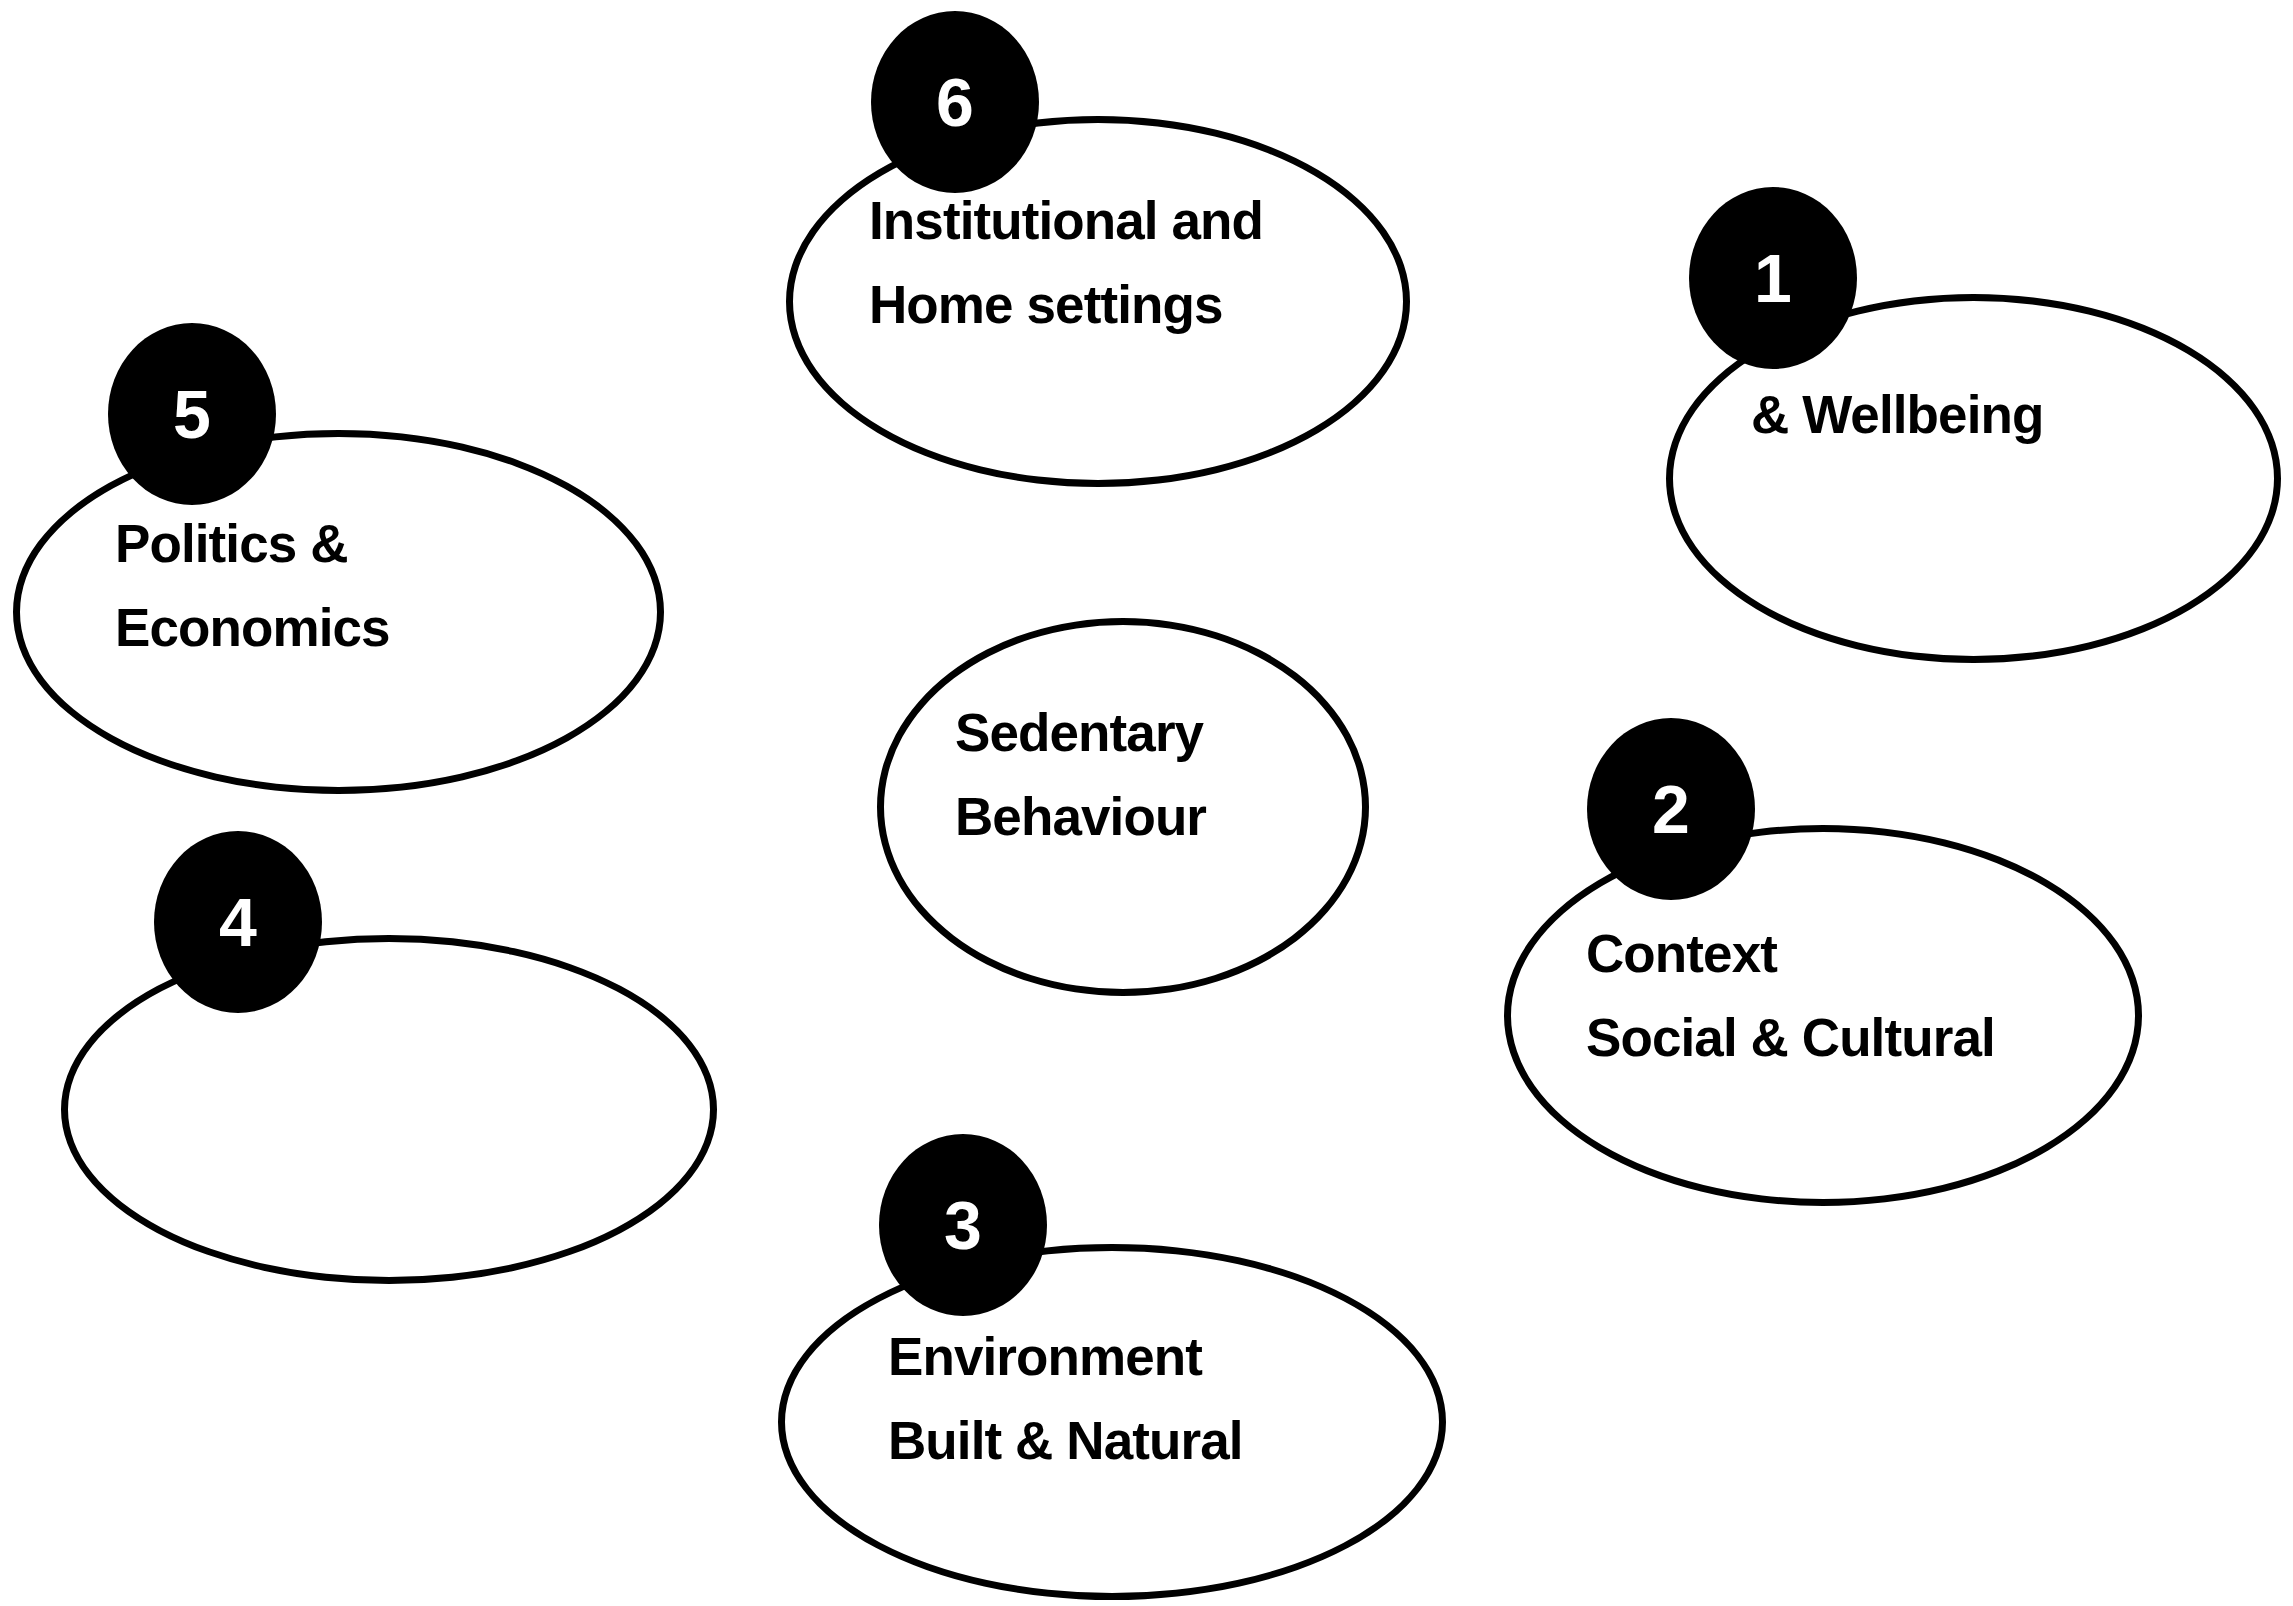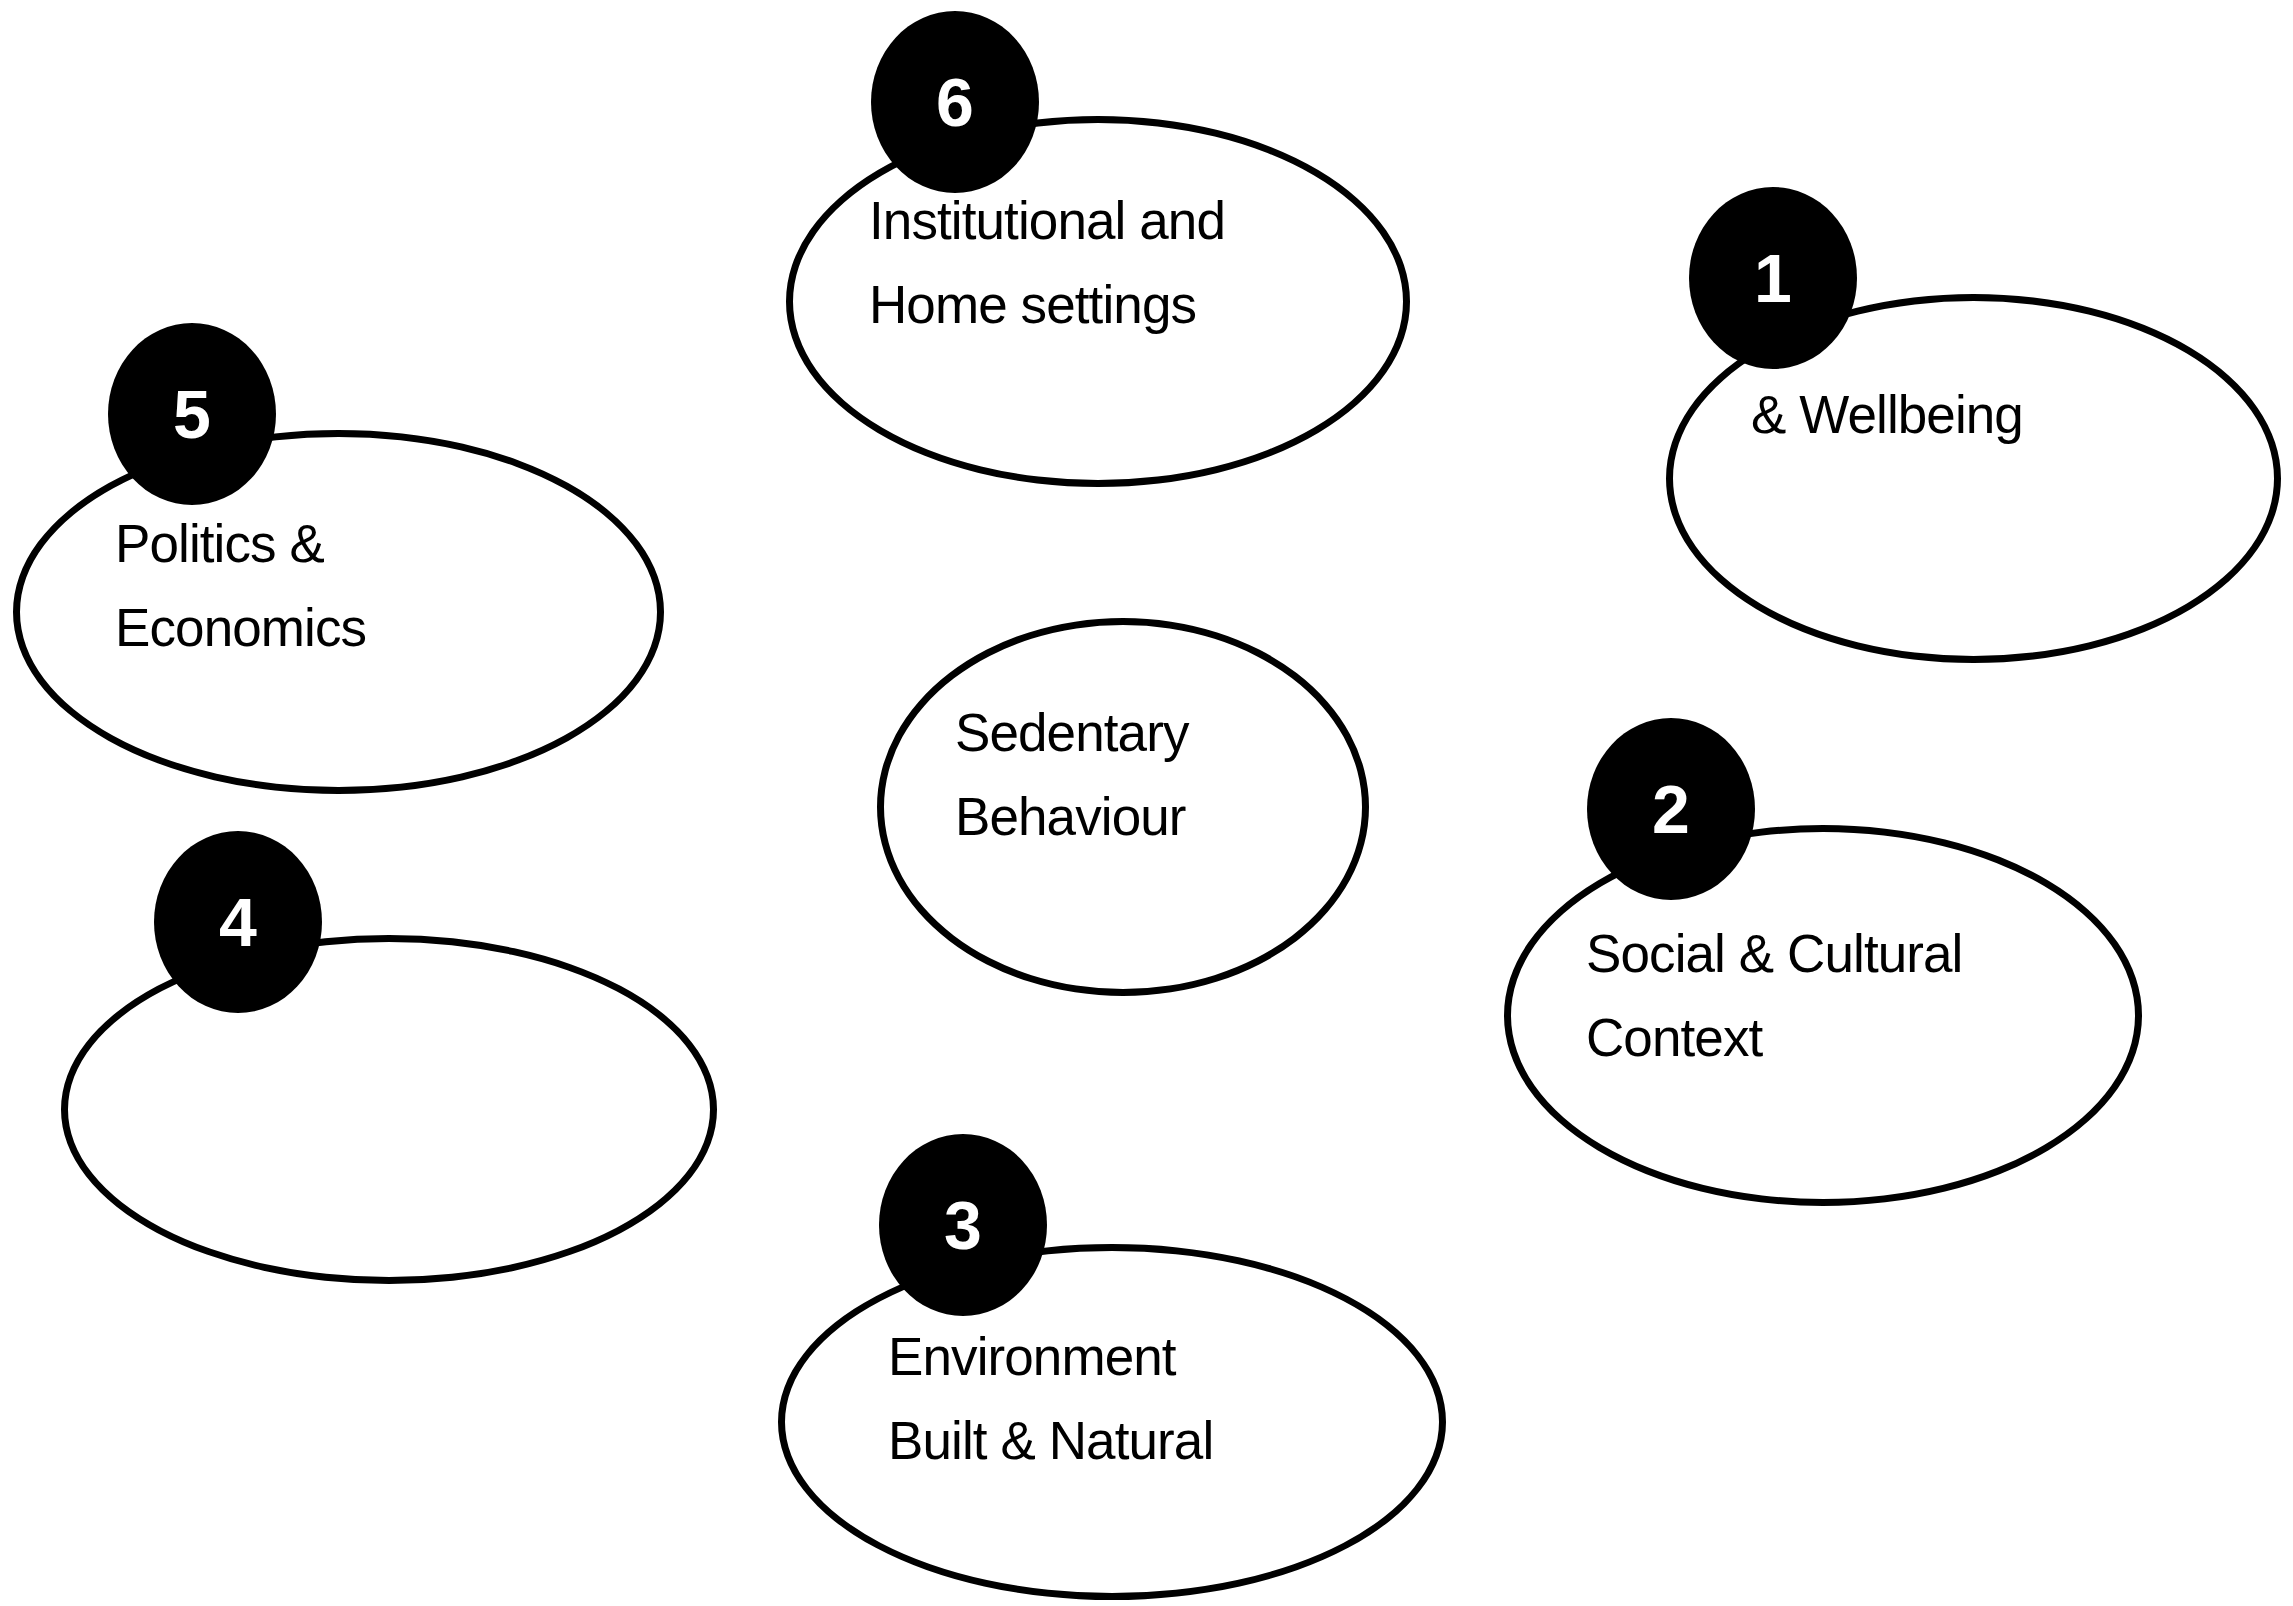--- a/index.html
+++ b/index.html
@@ -38,21 +38,21 @@
     color: #ffffff;
     font-size: 68px;
     font-weight: 700;
     line-height: 1;
   }
   .label {
     position: absolute;
     z-index: 2;
     color: #000000;
     font-size: 53px;
-    font-weight: 400;
+    font-weight: 700;
     letter-spacing: -0.9px;
     line-height: 84px;
     white-space: nowrap;
   }
 </style>
 </head>
 <body>
 
 <div class="canvas">
 
@@ -83,22 +83,22 @@
   </div>
 
   <div class="ellipse" style="left:877px; top:618px; width:492px; height:378px;"></div>
   <div class="label" style="left:955px; top:691px;">
     <div>Sedentary</div>
     <div>Behaviour</div>
   </div>
 
   <div class="ellipse" style="left:1504px; top:825px; width:638px; height:381px;"></div>
   <div class="label" style="left:1586px; top:912px;">
+    <div>Context</div>
     <div>Social &amp; Cultural</div>
-    <div>Context</div>
   </div>
   <div class="badge" style="left:1587px; top:718px;">
     <span class="num">2</span>
   </div>
 
   <div class="ellipse" style="left:61px; top:935px; width:656px; height:349px;"></div>
   <div class="badge" style="left:154px; top:831px;">
     <span class="num">4</span>
   </div>
 

